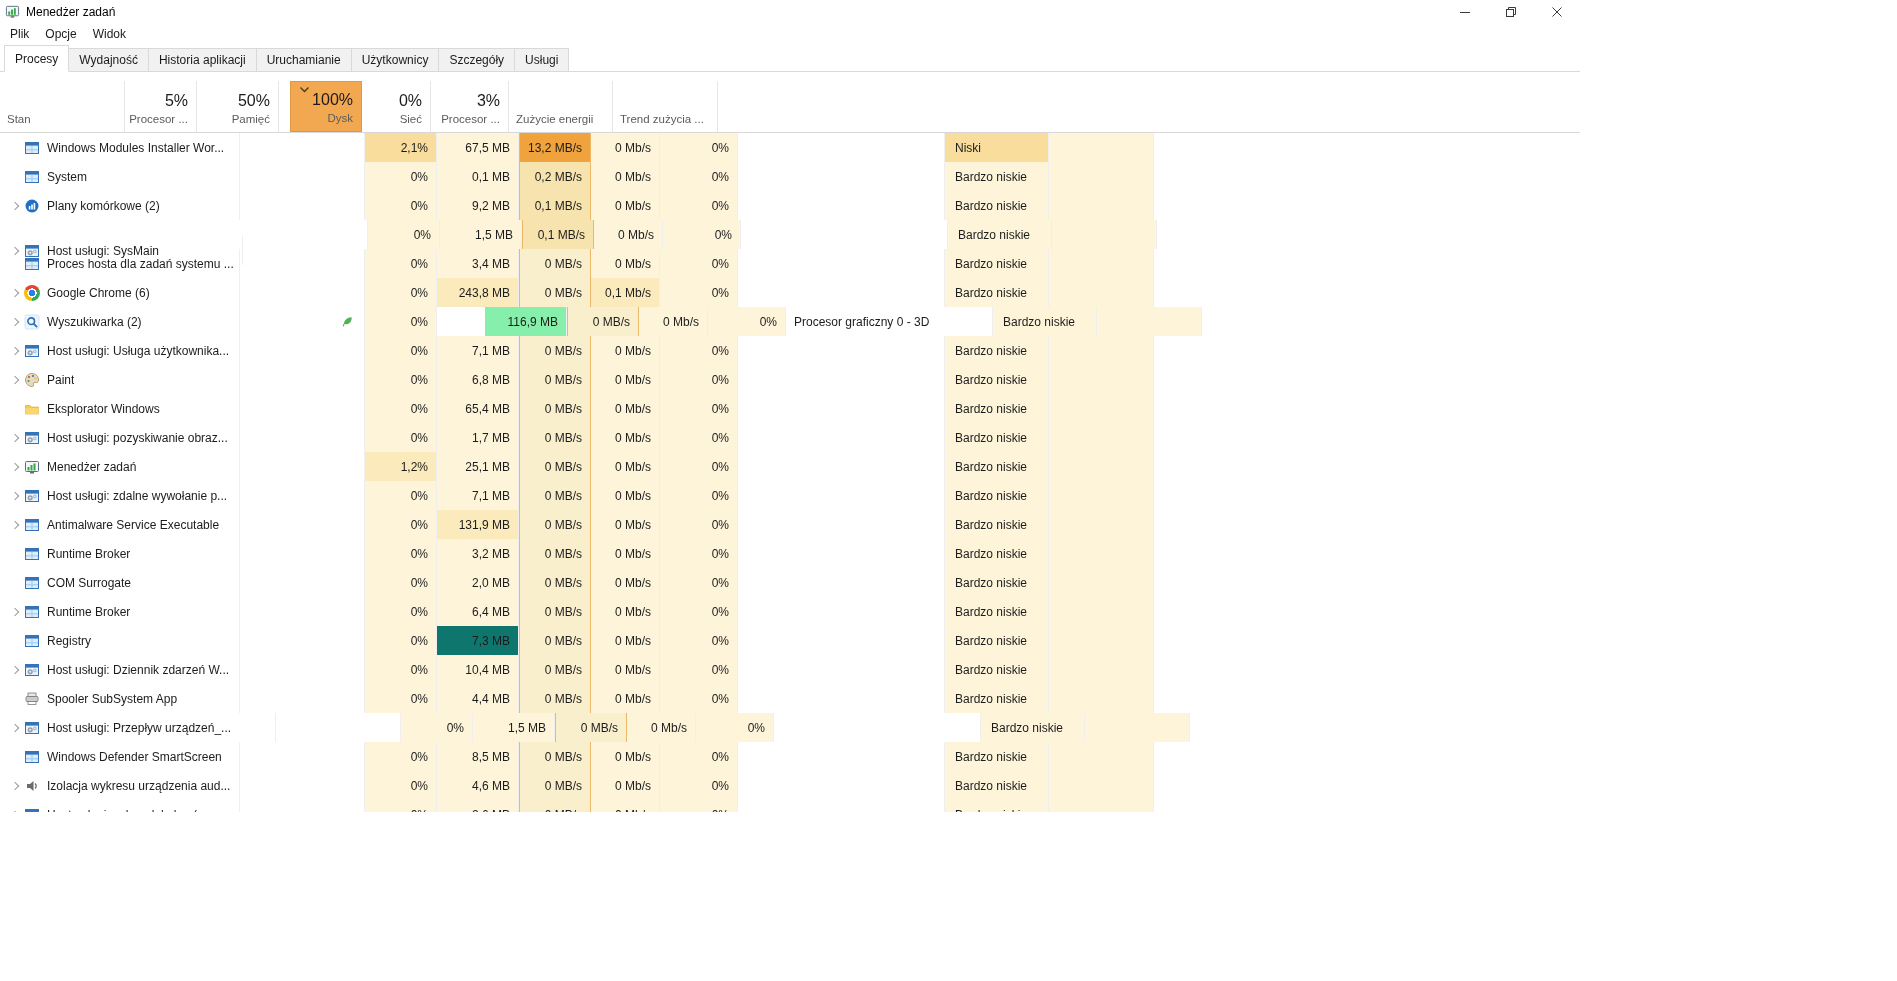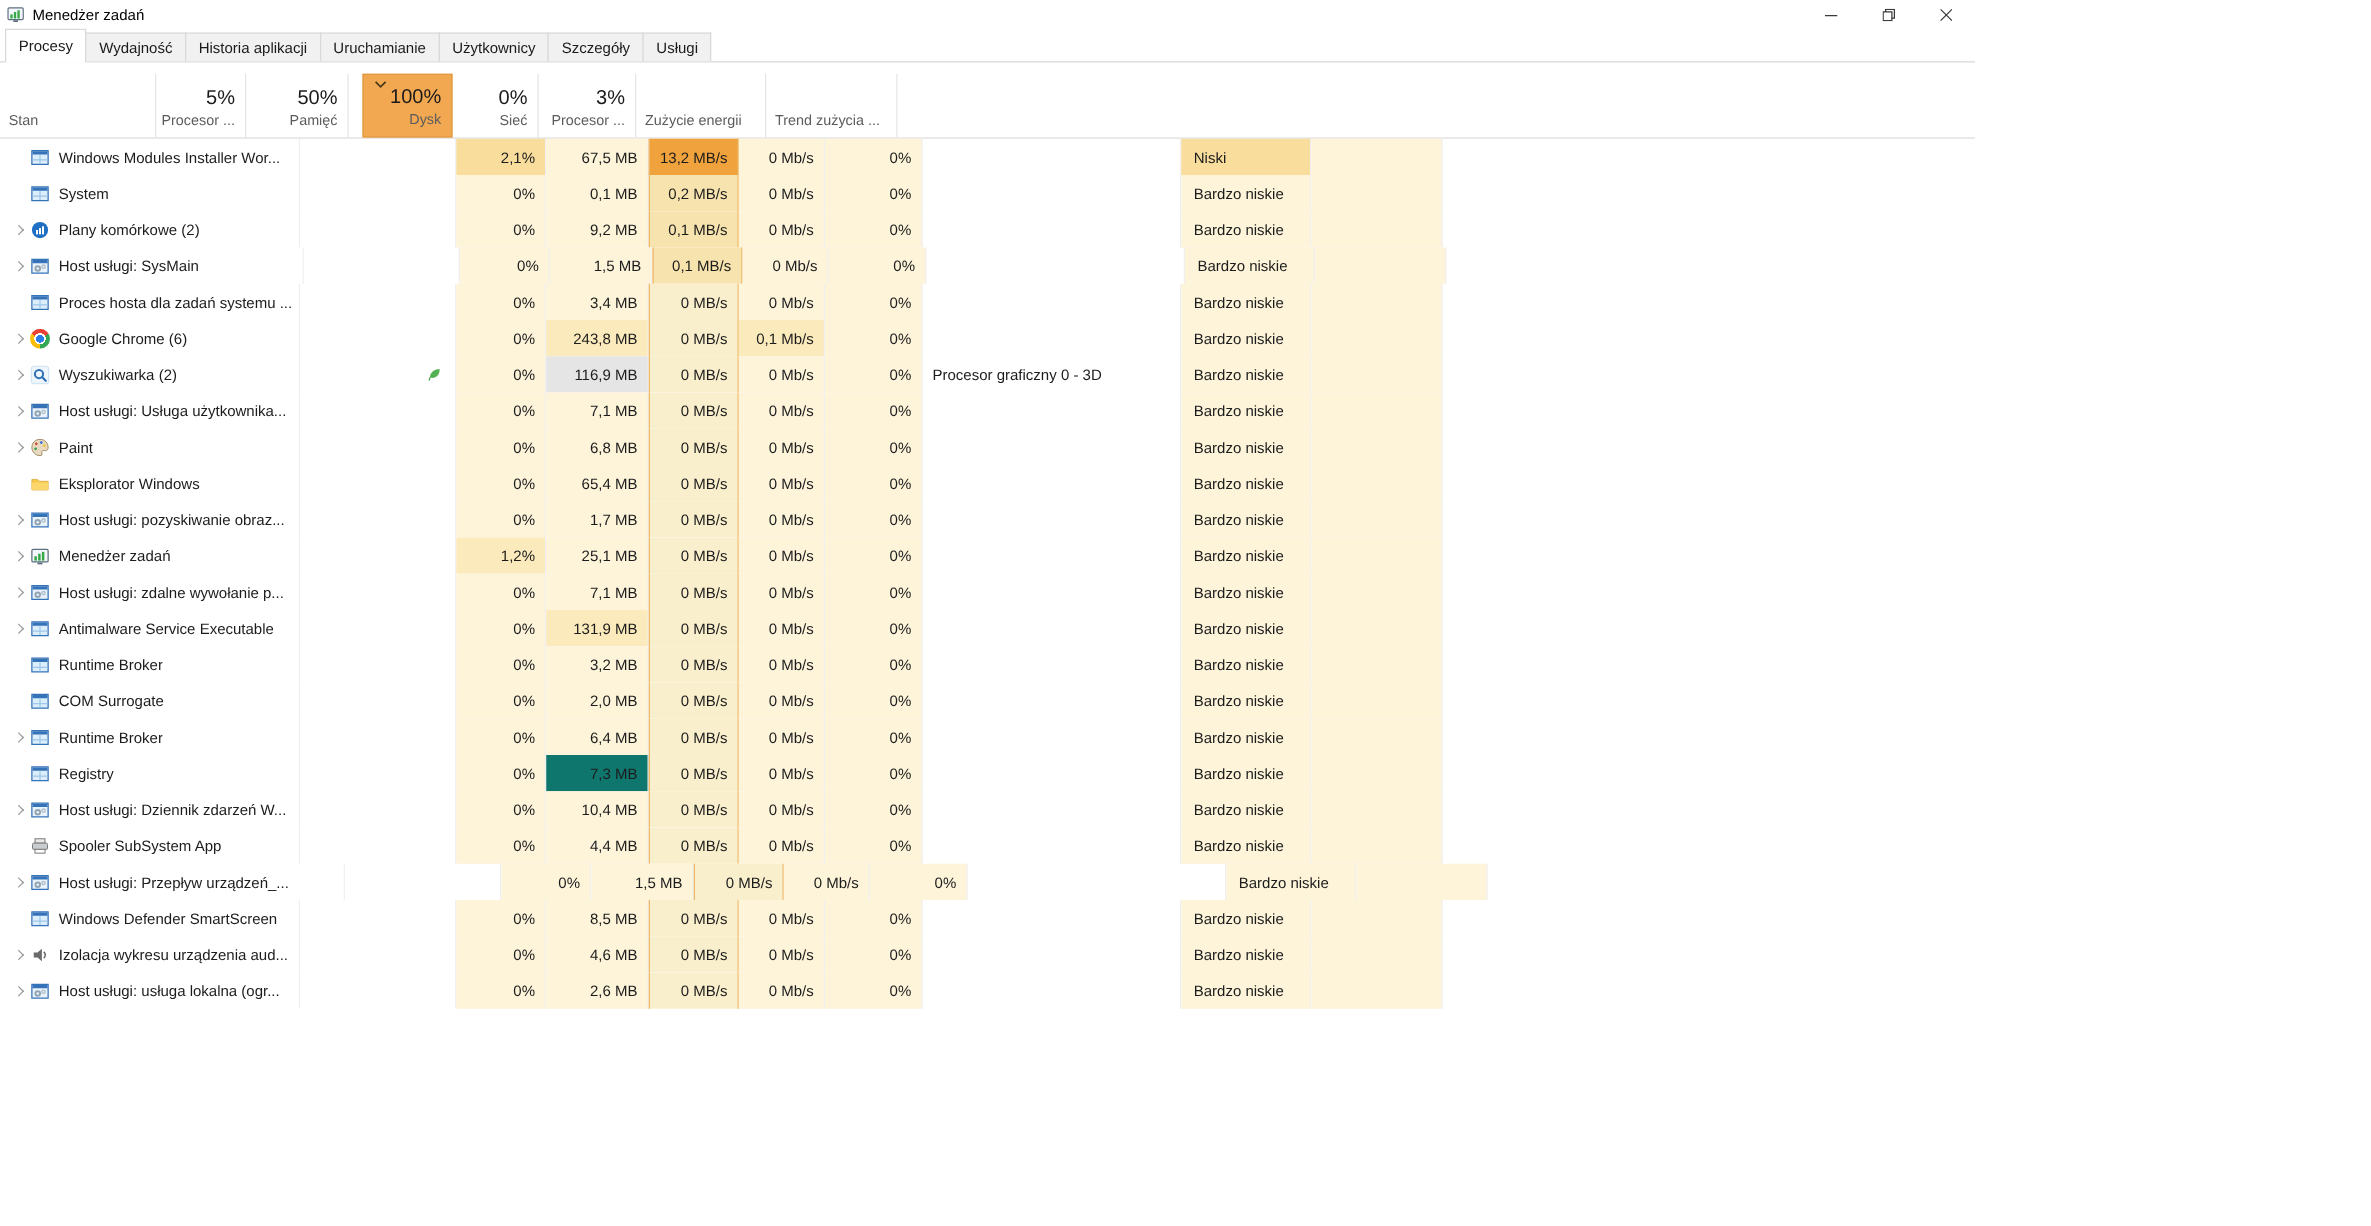--- a/index.html
+++ b/index.html
@@ -88,20 +88,25 @@
           </svg>
       </div>
       <div class="cap">
         <svg width="10" height="10" viewBox="0 0 10 10">
             <line x1="0.5" y1="0.5" x2="9.5" y2="9.5" stroke="#3a3a3a" stroke-width="1"></line>
             <line x1="9.5" y1="0.5" x2="0.5" y2="9.5" stroke="#3a3a3a" stroke-width="1"></line>
           </svg>
       </div>
     </div>
   </div>
+  <div class="menubar" id="menubar">
+      <span class="menu-item">Plik</span>
+      <span class="menu-item">Opcje</span>
+      <span class="menu-item">Widok</span>
+    </div>
   <div class="tabstrip" id="tabstrip">
       <div class="tab active">Procesy</div>
       <div class="tab">Wydajność</div>
       <div class="tab">Historia aplikacji</div>
       <div class="tab">Uruchamianie</div>
       <div class="tab">Użytkownicy</div>
       <div class="tab">Szczegóły</div>
       <div class="tab">Usługi</div>
     </div>
   <div class="gheader" id="gheader">
@@ -204,21 +209,21 @@
         <div class="cell num" style="width: 72px; background: rgb(253, 244, 218);">0%</div>
         <div class="cell num" style="width: 82px; background: rgb(253, 244, 218);">9,2 MB</div>
         <div class="cell num sortcol" style="width: 72px; background: rgb(247, 227, 174);">0,1 MB/s</div>
         <div class="cell num" style="width: 69px; background: rgb(253, 244, 218);">0 Mb/s</div>
         <div class="cell num" style="width: 78px; background: rgb(253, 244, 218);">0%</div>
         <div class="cell left" style="width: 207px;"></div>
         <div class="cell powercell" style="width: 104px; background: rgb(253, 244, 218);">Bardzo niskie</div>
         <div class="cell" style="width: 105px; background: rgb(253, 244, 218);"></div>
       </div>
       <div class="row">
-        <div class="cell namecell" style="width: 243px;">
+        <div class="cell namecell" style="width: 243px; margin-top: 16px;">
           <span class="expander">
             <i class="chev"></i>
           </span>
           <span class="picon">
             <svg viewBox="0 0 16 16">
               <rect x="1.5" y="2.5" width="13" height="11" fill="#eaf3fb" stroke="#3573b9"></rect>
               <rect x="2" y="3" width="12" height="2.6" fill="#3573b9"></rect>
               <circle cx="6.2" cy="9.8" r="2.6" fill="#93a5b4"></circle>
               <circle cx="6.2" cy="9.8" r="1" fill="#eaf3fb"></circle>
               <circle cx="10.8" cy="8.4" r="1.9" fill="#b3c2cd"></circle>
@@ -292,21 +297,21 @@
           </span>
           <span class="pname">Wyszukiwarka (2)</span>
         </div>
         <div class="cell statuscell" style="width: 125px;">
           <span class="leaf"><svg viewBox="0 0 16 16">
               <path d="M12.5 3.5 C12.5 8.5 10 11 6 11 C5 11 4.5 10.8 4.2 10.5 C4.5 6.5 7.5 3.8 12.5 3.5 Z" fill="#52b152"></path>
               <path d="M4.2 10.5 C4.1 11.3 4 12.1 3.4 13.2" fill="none" stroke="#3f9b3f" stroke-width="1"></path>
             </svg></span>
         </div>
         <div class="cell num" style="width: 72px; background: rgb(253, 244, 218);">0%</div>
-        <div class="cell num" style="width: 82px; background: #e5e5e5;">116,9 MB</div>
+        <div class="cell num" style="width: 82px; background: #86efac; margin-left: 48px;">116,9 MB</div>
         <div class="cell num sortcol" style="width: 72px; background: rgb(250, 239, 205);">0 MB/s</div>
         <div class="cell num" style="width: 69px; background: rgb(253, 244, 218);">0 Mb/s</div>
         <div class="cell num" style="width: 78px; background: rgb(253, 244, 218);">0%</div>
         <div class="cell left" style="width: 207px;">Procesor graficzny 0 - 3D</div>
         <div class="cell powercell" style="width: 104px; background: rgb(253, 244, 218);">Bardzo niskie</div>
         <div class="cell" style="width: 105px; background: rgb(253, 244, 218);"></div>
       </div>
       <div class="row">
         <div class="cell namecell" style="width: 240px;">
           <span class="expander">

